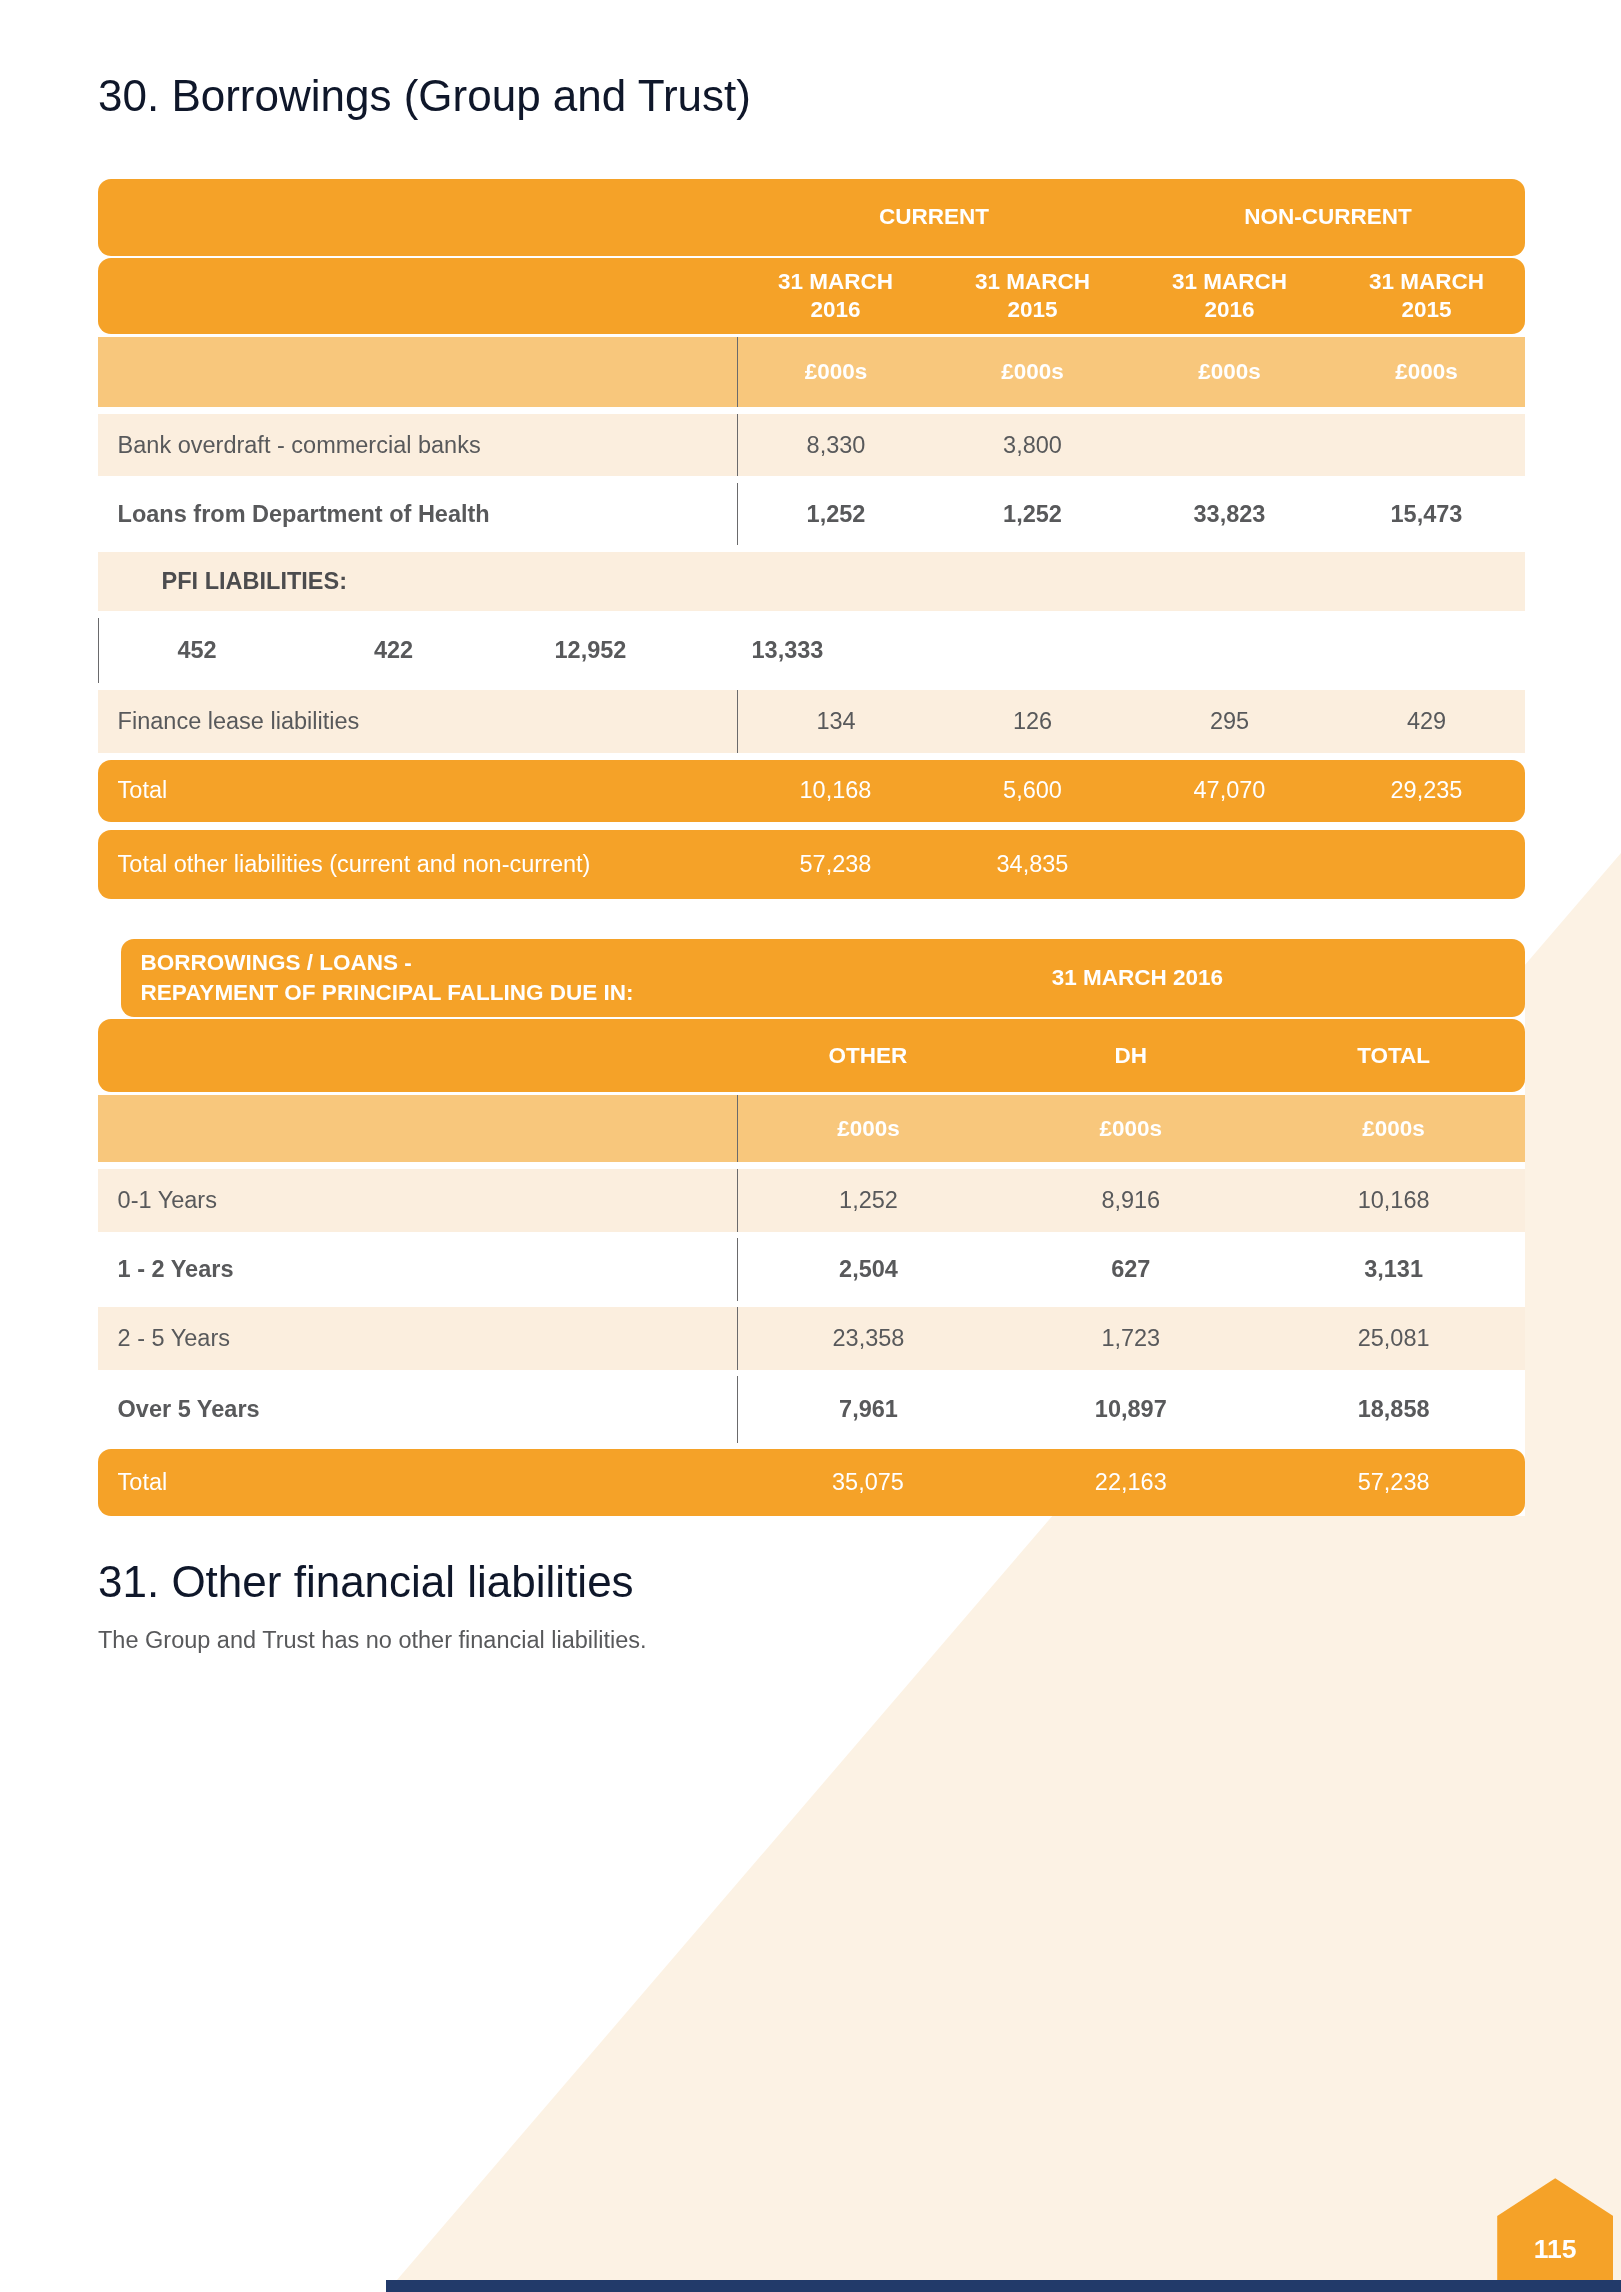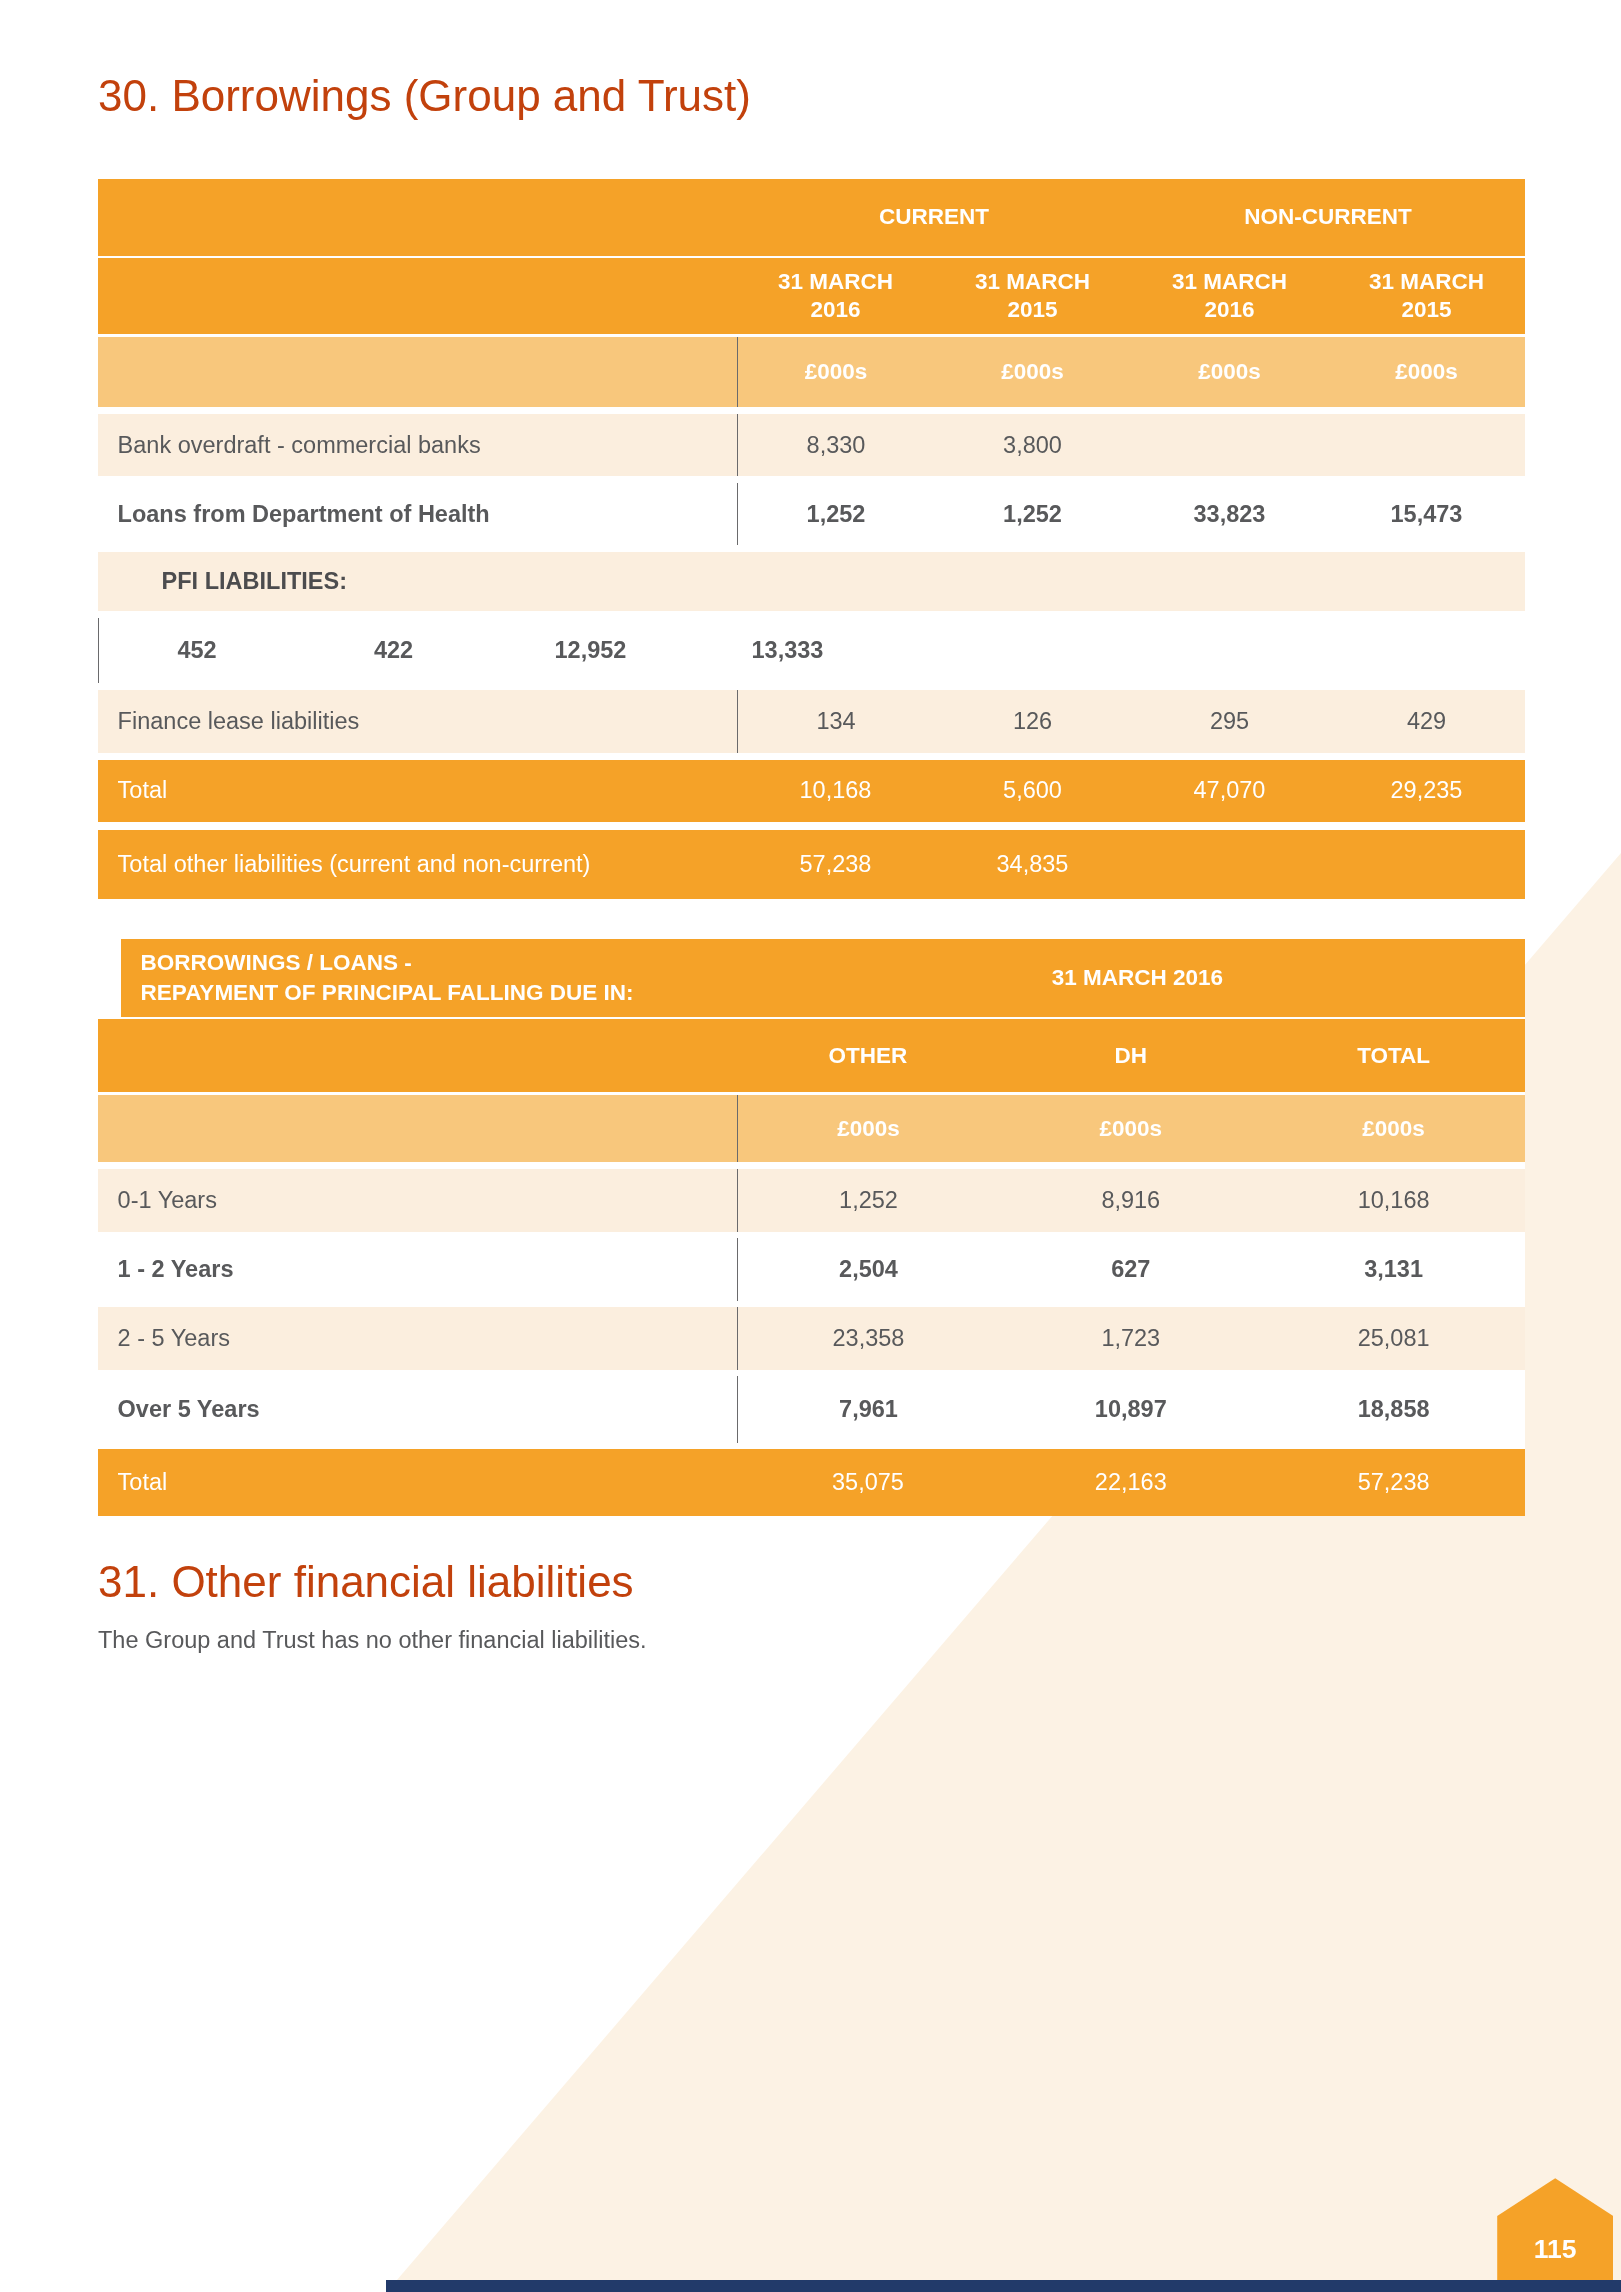--- a/index.html
+++ b/index.html
@@ -25,39 +25,39 @@
   .page-badge {
     position: absolute; right: 7.8px; bottom: 12.7px; width: 116px; height: 102px;
     background: #F5A228;
     clip-path: polygon(50% 0, 100% 37%, 100% 100%, 0 100%, 0 37%);
     display: flex; align-items: flex-end; justify-content: center;
   }
   .page-badge .num { color: #fff; font-weight: bold; font-size: 26.5px; padding-bottom: 15.7px; }
 
   .content { position: absolute; left: 98px; top: 0; width: 1427px; }
 
-  .h-main { color: #c2410c; font-size: 44px; font-weight: 400; line-height: 1.15; }
+  .h-main { color: #0f172a; font-size: 44px; font-weight: 400; line-height: 1.15; }
   .h-30 { margin-top: 71px; }
   .h-31 { margin-top: 41px; }
   .intro { margin-top: 19.6px; font-size: 23.5px; color: #58595B; }
 
   .tbl { background: #ffffff; }
   .tbl-1 { margin-top: 57px; }
   .tbl-2 { margin-top: 40px; }
 
   .row { display: flex; align-items: stretch; }
   .cell { display: flex; align-items: center; }
   .label  { width: 639px; padding-left: 19.6px; font-size: 23.5px; }
   .indent { padding-left: 57px; }
   .num  { width: 197px; justify-content: center; font-size: 23.5px; text-align: center; }
   .num3 { width: 263px; justify-content: center; font-size: 23.5px; text-align: center; }
   .grp   { width: 394px; justify-content: center; }
   .span3 { width: 788px; justify-content: center; }
 
-  .bg-orange { background: #F5A228; color: #ffffff; }
+  .bg-orange { background: #F5A228; color: #ffffff; border-radius: 13px; }
   .bg-cream  { background: #FBEEDE; }
   .bg-units  { background: #F8C77C; color: #ffffff; }
   .bg-white  { background: #ffffff; font-weight: bold; }
 
   .hdr { font-size: 22.5px; font-weight: bold; color: #ffffff; }
   .wrap { display: inline-block; max-width: 129px; text-align: center; line-height: 1.25; }
   .title2 { line-height: 1.3; }
   .title2 span { display: block; }
   .bold { font-weight: bold; }
   .dark { color: #4C4C4E; margin-left: 44px; }

